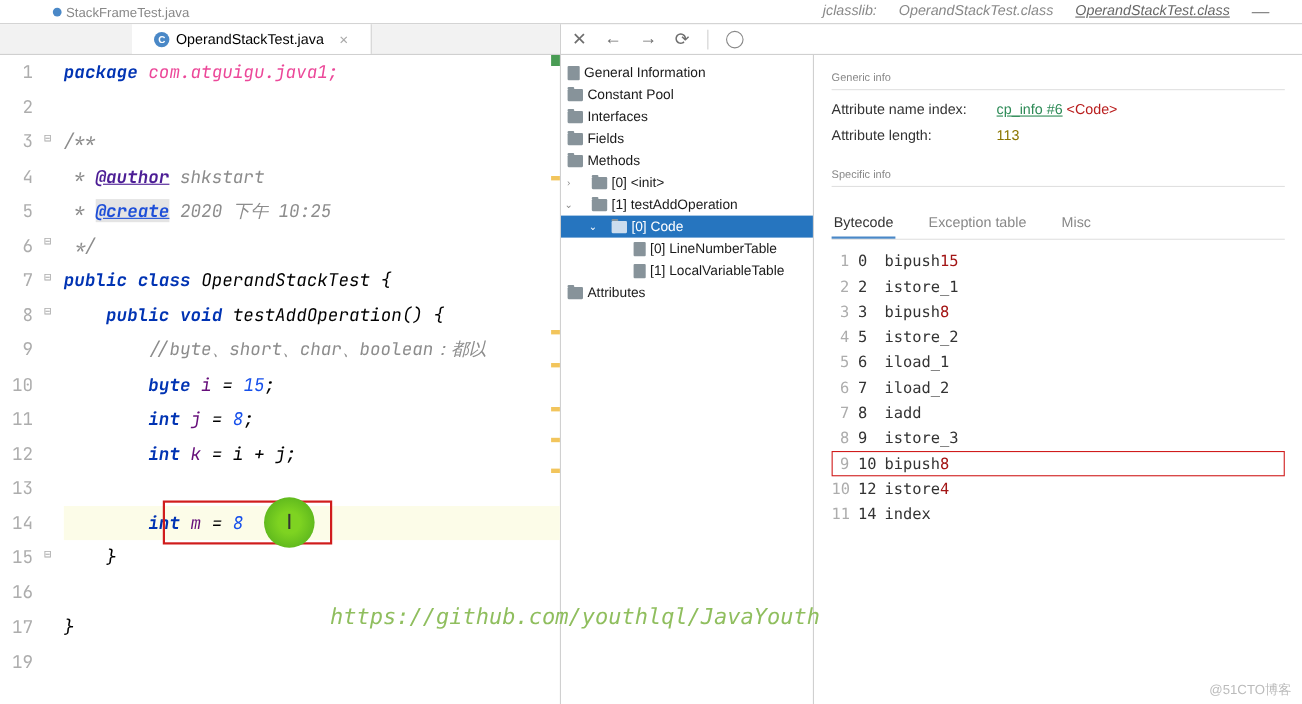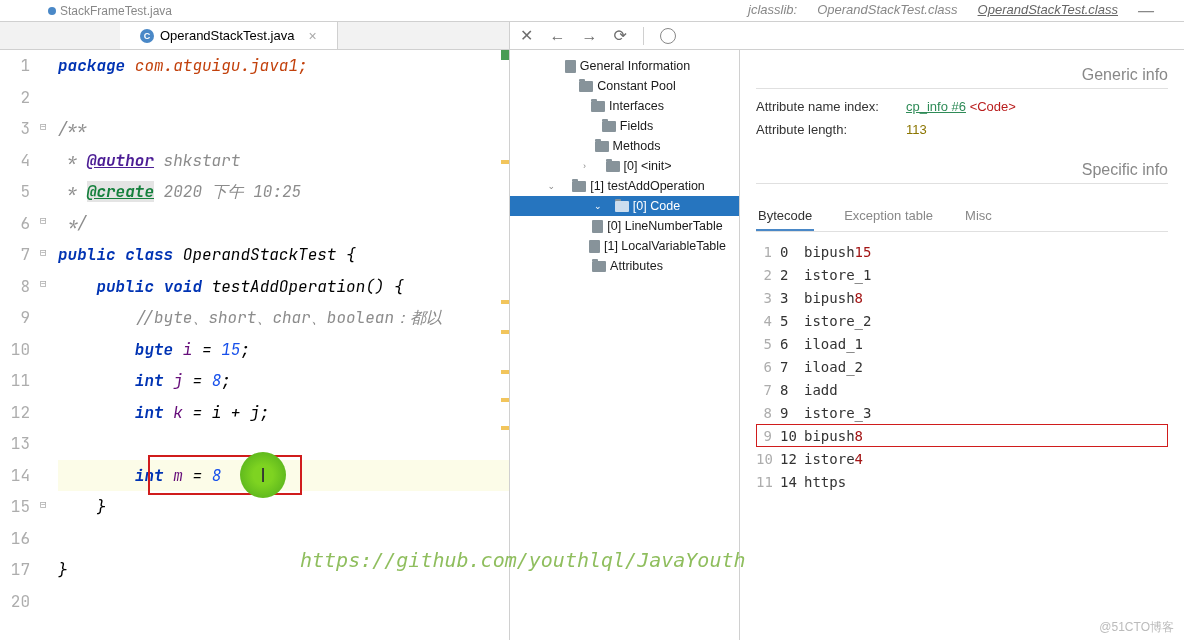--- a/index.html
+++ b/index.html
@@ -22,52 +22,52 @@
 
 .editor-body { display: flex; flex: 1; font-family: "JetBrains Mono", Consolas, monospace; font-size: 16px; position: relative; }
 .gutter { width: 38px; text-align: right; padding-right: 8px; color: #adadad; user-select: none; }
 .gutter div { height: 31.5px; line-height: 31.5px; }
 .fold-col { width: 20px; position: relative; }
 .fold-mark { position: absolute; color: #adadad; font-size: 11px; left: 2px; }
 .code { flex: 1; position: relative; }
 .code-line { height: 31.5px; line-height: 31.5px; white-space: pre; font-style: italic; }
 .code-line.l14 { background: #fcfce8; }
 .kw { color: #0033b3; font-weight: bold; }
-.pkg { color: #c2410c; margin-top: 44px; }
+.pkg { color: #ec4899; margin-top: 44px; }
 .cmt { color: #8c8c8c; }
 .doctag { color: #4c1d95; font-weight: bold; text-decoration: underline; }
-.doctag-create { color: #15803d; font-weight: bold; background: #e4e4e4; text-decoration: underline; }
+.doctag-create { color: #1d4ed8; font-weight: bold; background: #e4e4e4; text-decoration: underline; }
 .cls { color: #000; }
 .num { color: #1750eb; }
 .var { color: #660e7a; }
 .green-marker { position: absolute; right: 0; top: 0; width: 8px; height: 10px; background: #499c54; }
 .ym { height: 4px; background: #f2c55c; position: absolute; right: 0; width: 8px; }
 
 .red-box1 { position: absolute; border: 2px solid #d01c1c; width: 154px; height: 40px; top: 455px; left: 148px; }
 .green-circle { position: absolute; width: 46px; height: 46px; border-radius: 50%; background: radial-gradient(circle, #7ed321 30%, #4ca81b 100%); top: 452px; left: 240px; display: flex; align-items: center; justify-content: center; color: #333; font-size: 20px; }
 .watermark { position: absolute; top: 548px; left: 300px; color: #7cb342; font-style: italic; font-size: 20px; font-family: Consolas, monospace; opacity: 0.85; }
 .blog-mark { position: absolute; bottom: 4px; right: 10px; color: #bbb; font-size: 12px; }
 
 .right-panel { flex: 1; display: flex; flex-direction: column; }
 .toolbar { display: flex; align-items: center; gap: 16px; height: 28px; border-bottom: 1px solid #d0d0d0; padding-left: 10px; color: #6e6e6e; font-size: 16px; }
 .toolbar .sep { width: 1px; height: 18px; background: #d0d0d0; }
 .toolbar .globe { width: 16px; height: 16px; border: 1.5px solid #888; border-radius: 50%; position: relative; }
 
 .right-body { display: flex; flex: 1; }
 .tree-panel { width: 230px; border-right: 1px solid #d0d0d0; padding-top: 6px; }
-.tree-item { display: flex; align-items: center; height: 20px; font-size: 12.5px; color: #1a1a1a; justify-content: center; }
+.tree-item { display: flex; align-items: center; height: 20px; font-size: 12.5px; color: #1a1a1a; }
 .tree-item.sel { background: #2675bf; color: #fff; }
 .tree-arrow { width: 14px; text-align: center; color: #888; font-size: 9px; }
 .tree-folder { width: 14px; height: 11px; background: #87939a; margin-right: 4px; border-radius: 1px; position: relative; }
 .tree-folder::before { content:''; position:absolute; top:-2px; left:0; width:6px; height:2px; background:#87939a; border-radius:1px 1px 0 0; }
 .tree-file { width: 11px; height: 13px; background: #87939a; margin-right: 4px; border-radius: 1px; }
 .ind { display: inline-block; }
 
 .detail-panel { flex: 1; padding: 12px 16px; font-size: 13px; }
-.section-hdr { color: #888; font-size: 16px; margin-bottom: 10px; border-bottom: 1px solid #e0e0e0; padding-bottom: 4px; margin-top: 4px; text-align: right; }
+.section-hdr { color: #888; font-size: 10px; margin-bottom: 10px; border-bottom: 1px solid #e0e0e0; padding-bottom: 4px; margin-top: 4px; }
 .info-row { display: flex; margin: 8px 0; }
 .info-label { width: 150px; color: #333; }
 .info-val { color: #1a1a1a; }
 .cplink { color: #2e8b57; text-decoration: underline; }
 .cpcode { color: #b91c1c; }
 
 .subtabs { display: flex; gap: 28px; border-bottom: 1px solid #e0e0e0; margin-top: 18px; margin-bottom: 8px; }
 .subtab { padding: 6px 2px; color: #888; font-size: 13px; }
 .subtab.active { color: #333; border-bottom: 2px solid #4a88c7; }
 
@@ -116,21 +116,21 @@
           <div>8</div>
           <div>9</div>
           <div>10</div>
           <div>11</div>
           <div>12</div>
           <div>13</div>
           <div>14</div>
           <div>15</div>
           <div>16</div>
           <div>17</div>
-          <div>20</div>
+          <div>19</div>
       </div>
       <div class="fold-col">
         <span class="fold-mark" style="top:69px">⊟</span>
         <span class="fold-mark" style="top:163px">⊟</span>
         <span class="fold-mark" style="top:195px">⊟</span>
         <span class="fold-mark" style="top:226px">⊟</span>
         <span class="fold-mark" style="top:447px">⊟</span>
       </div>
       <div class="code">
         <div class="green-marker"></div>
@@ -307,21 +307,21 @@
             </div>
             <div class="bc-row">
               <span class="bc-ln">10</span>
               <span class="bc-off">12</span> 
               <span class="bc-op">istore</span> 
               <span class="bc-arg">4</span>
             </div>
             <div class="bc-row">
               <span class="bc-ln">11</span>
               <span class="bc-off">14</span> 
-              <span class="bc-op">https</span> 
+              <span class="bc-op">index</span> 
               <span class="bc-arg"></span>
             </div>
           </div>
       </div>
     </div>
   </div>
 </div>
 
 <div class="red-box1"></div>
 <div class="green-circle">I</div>

